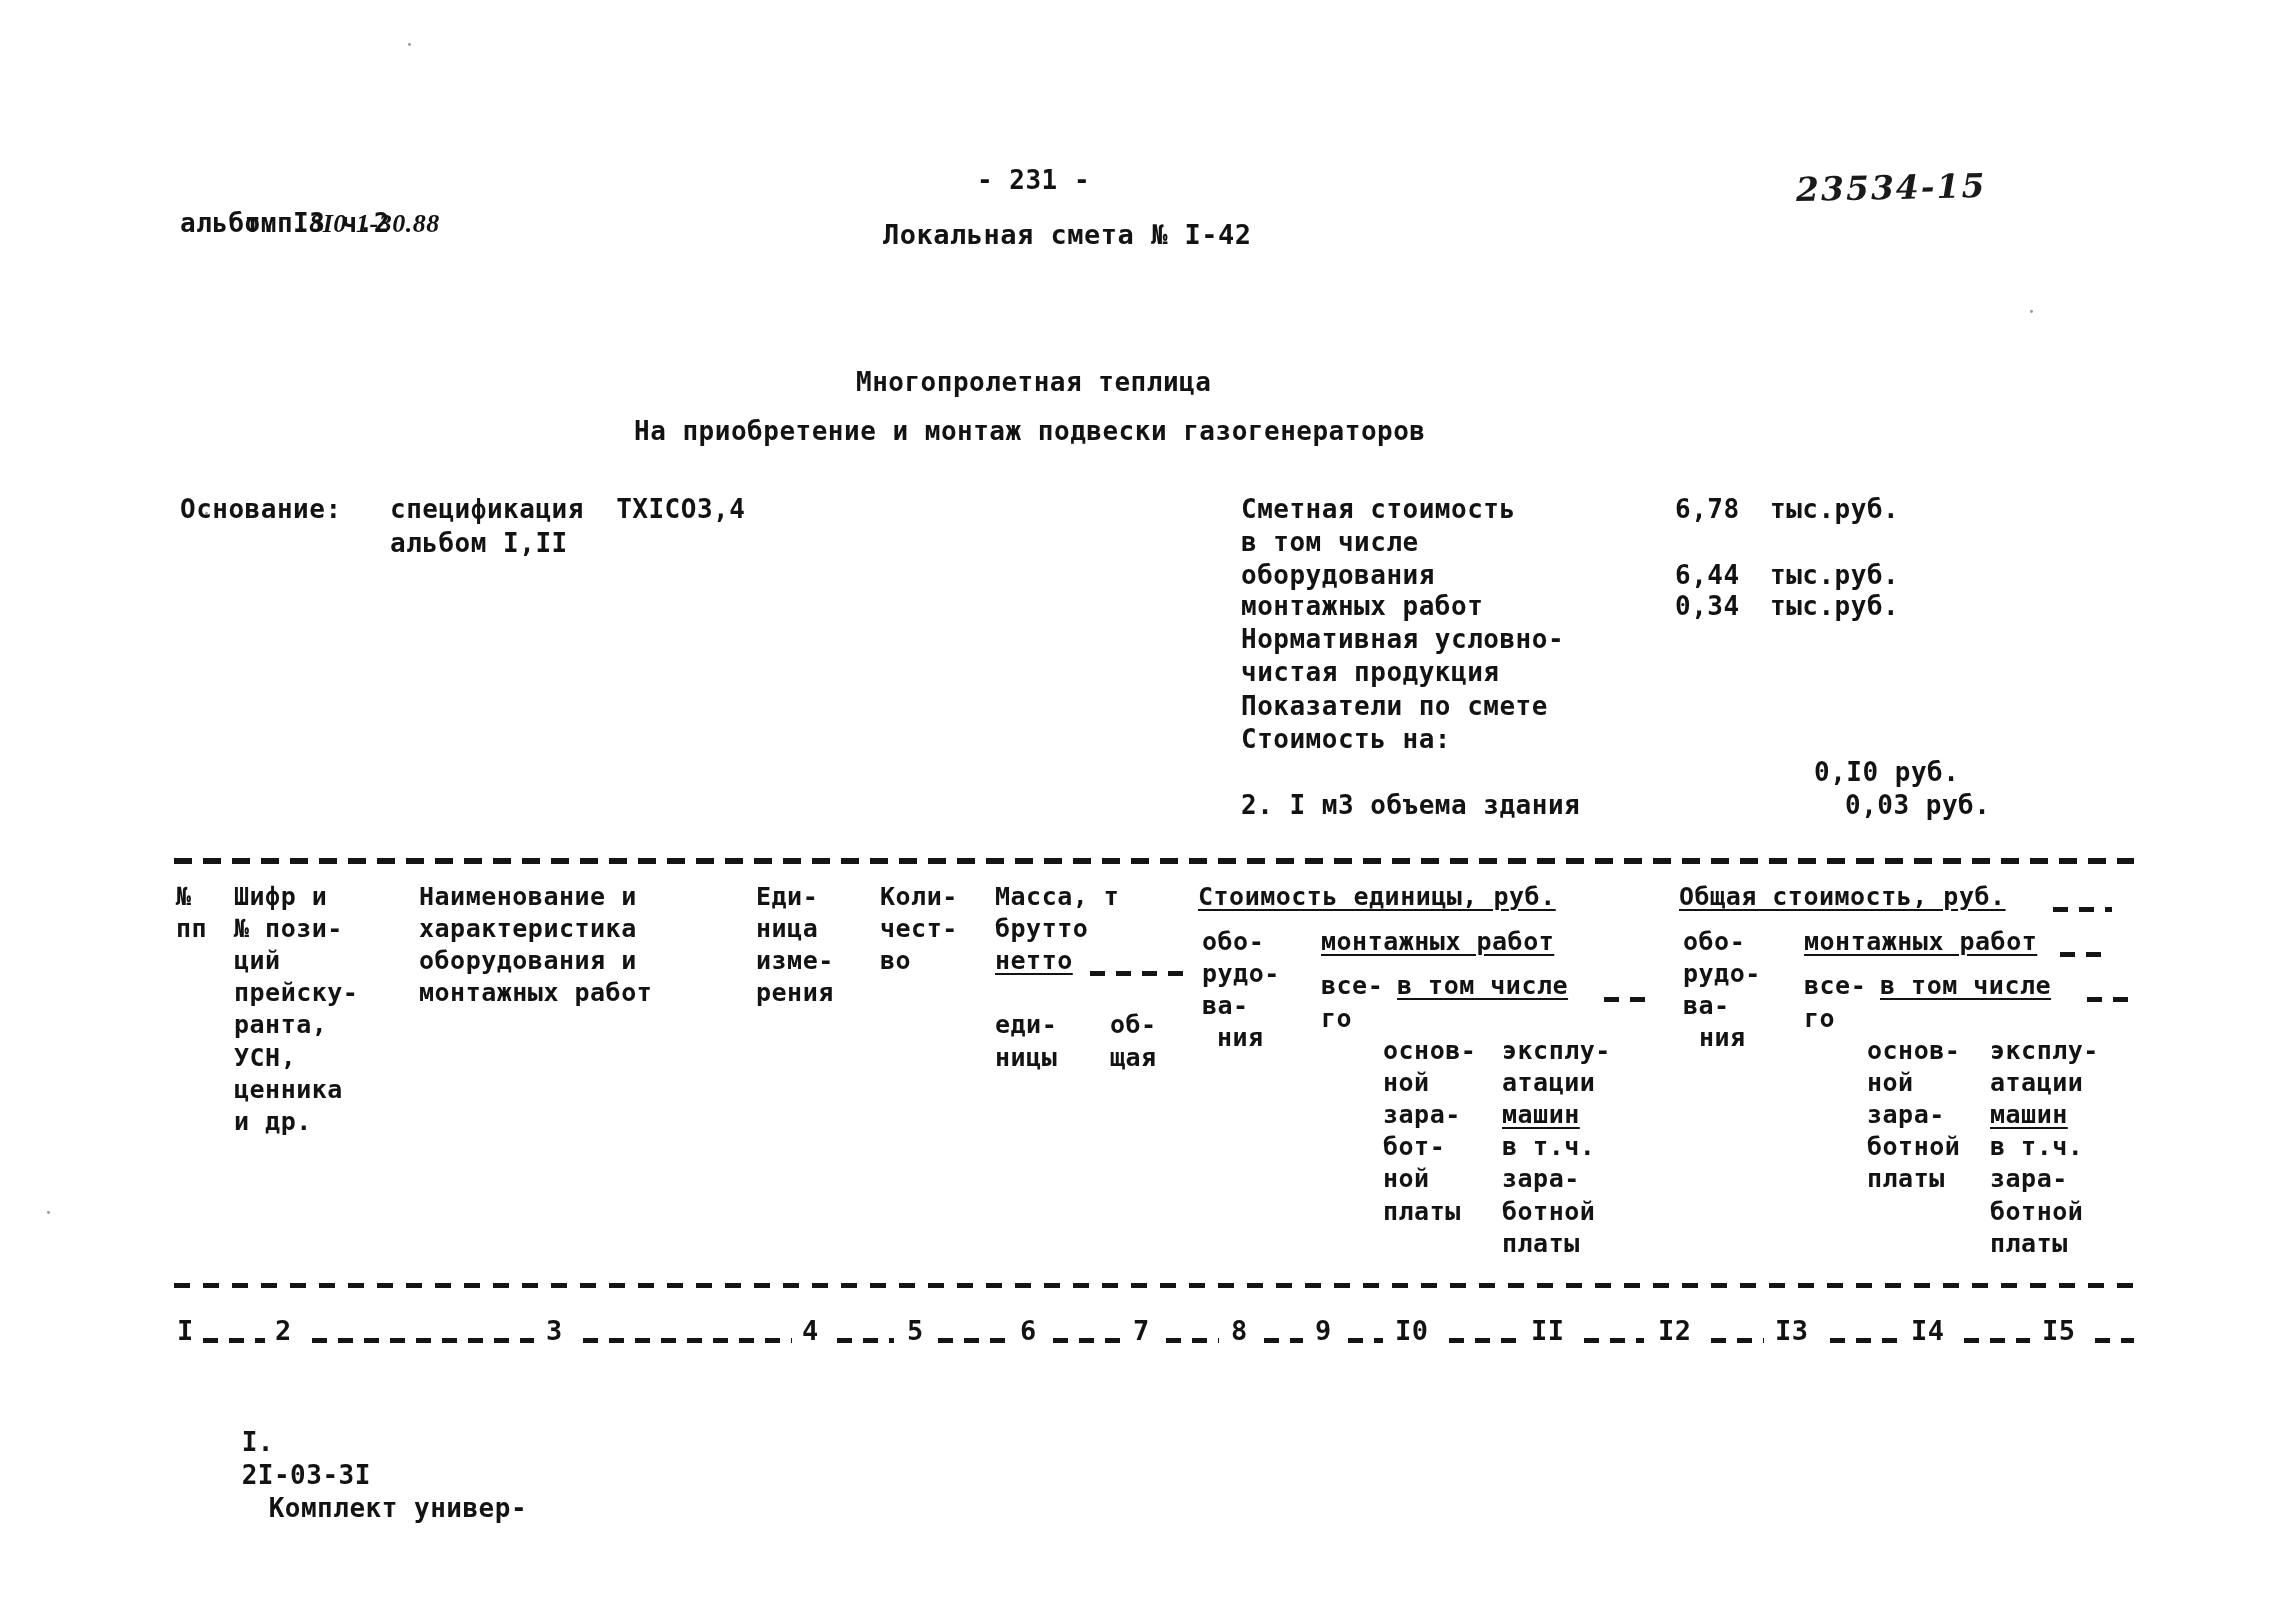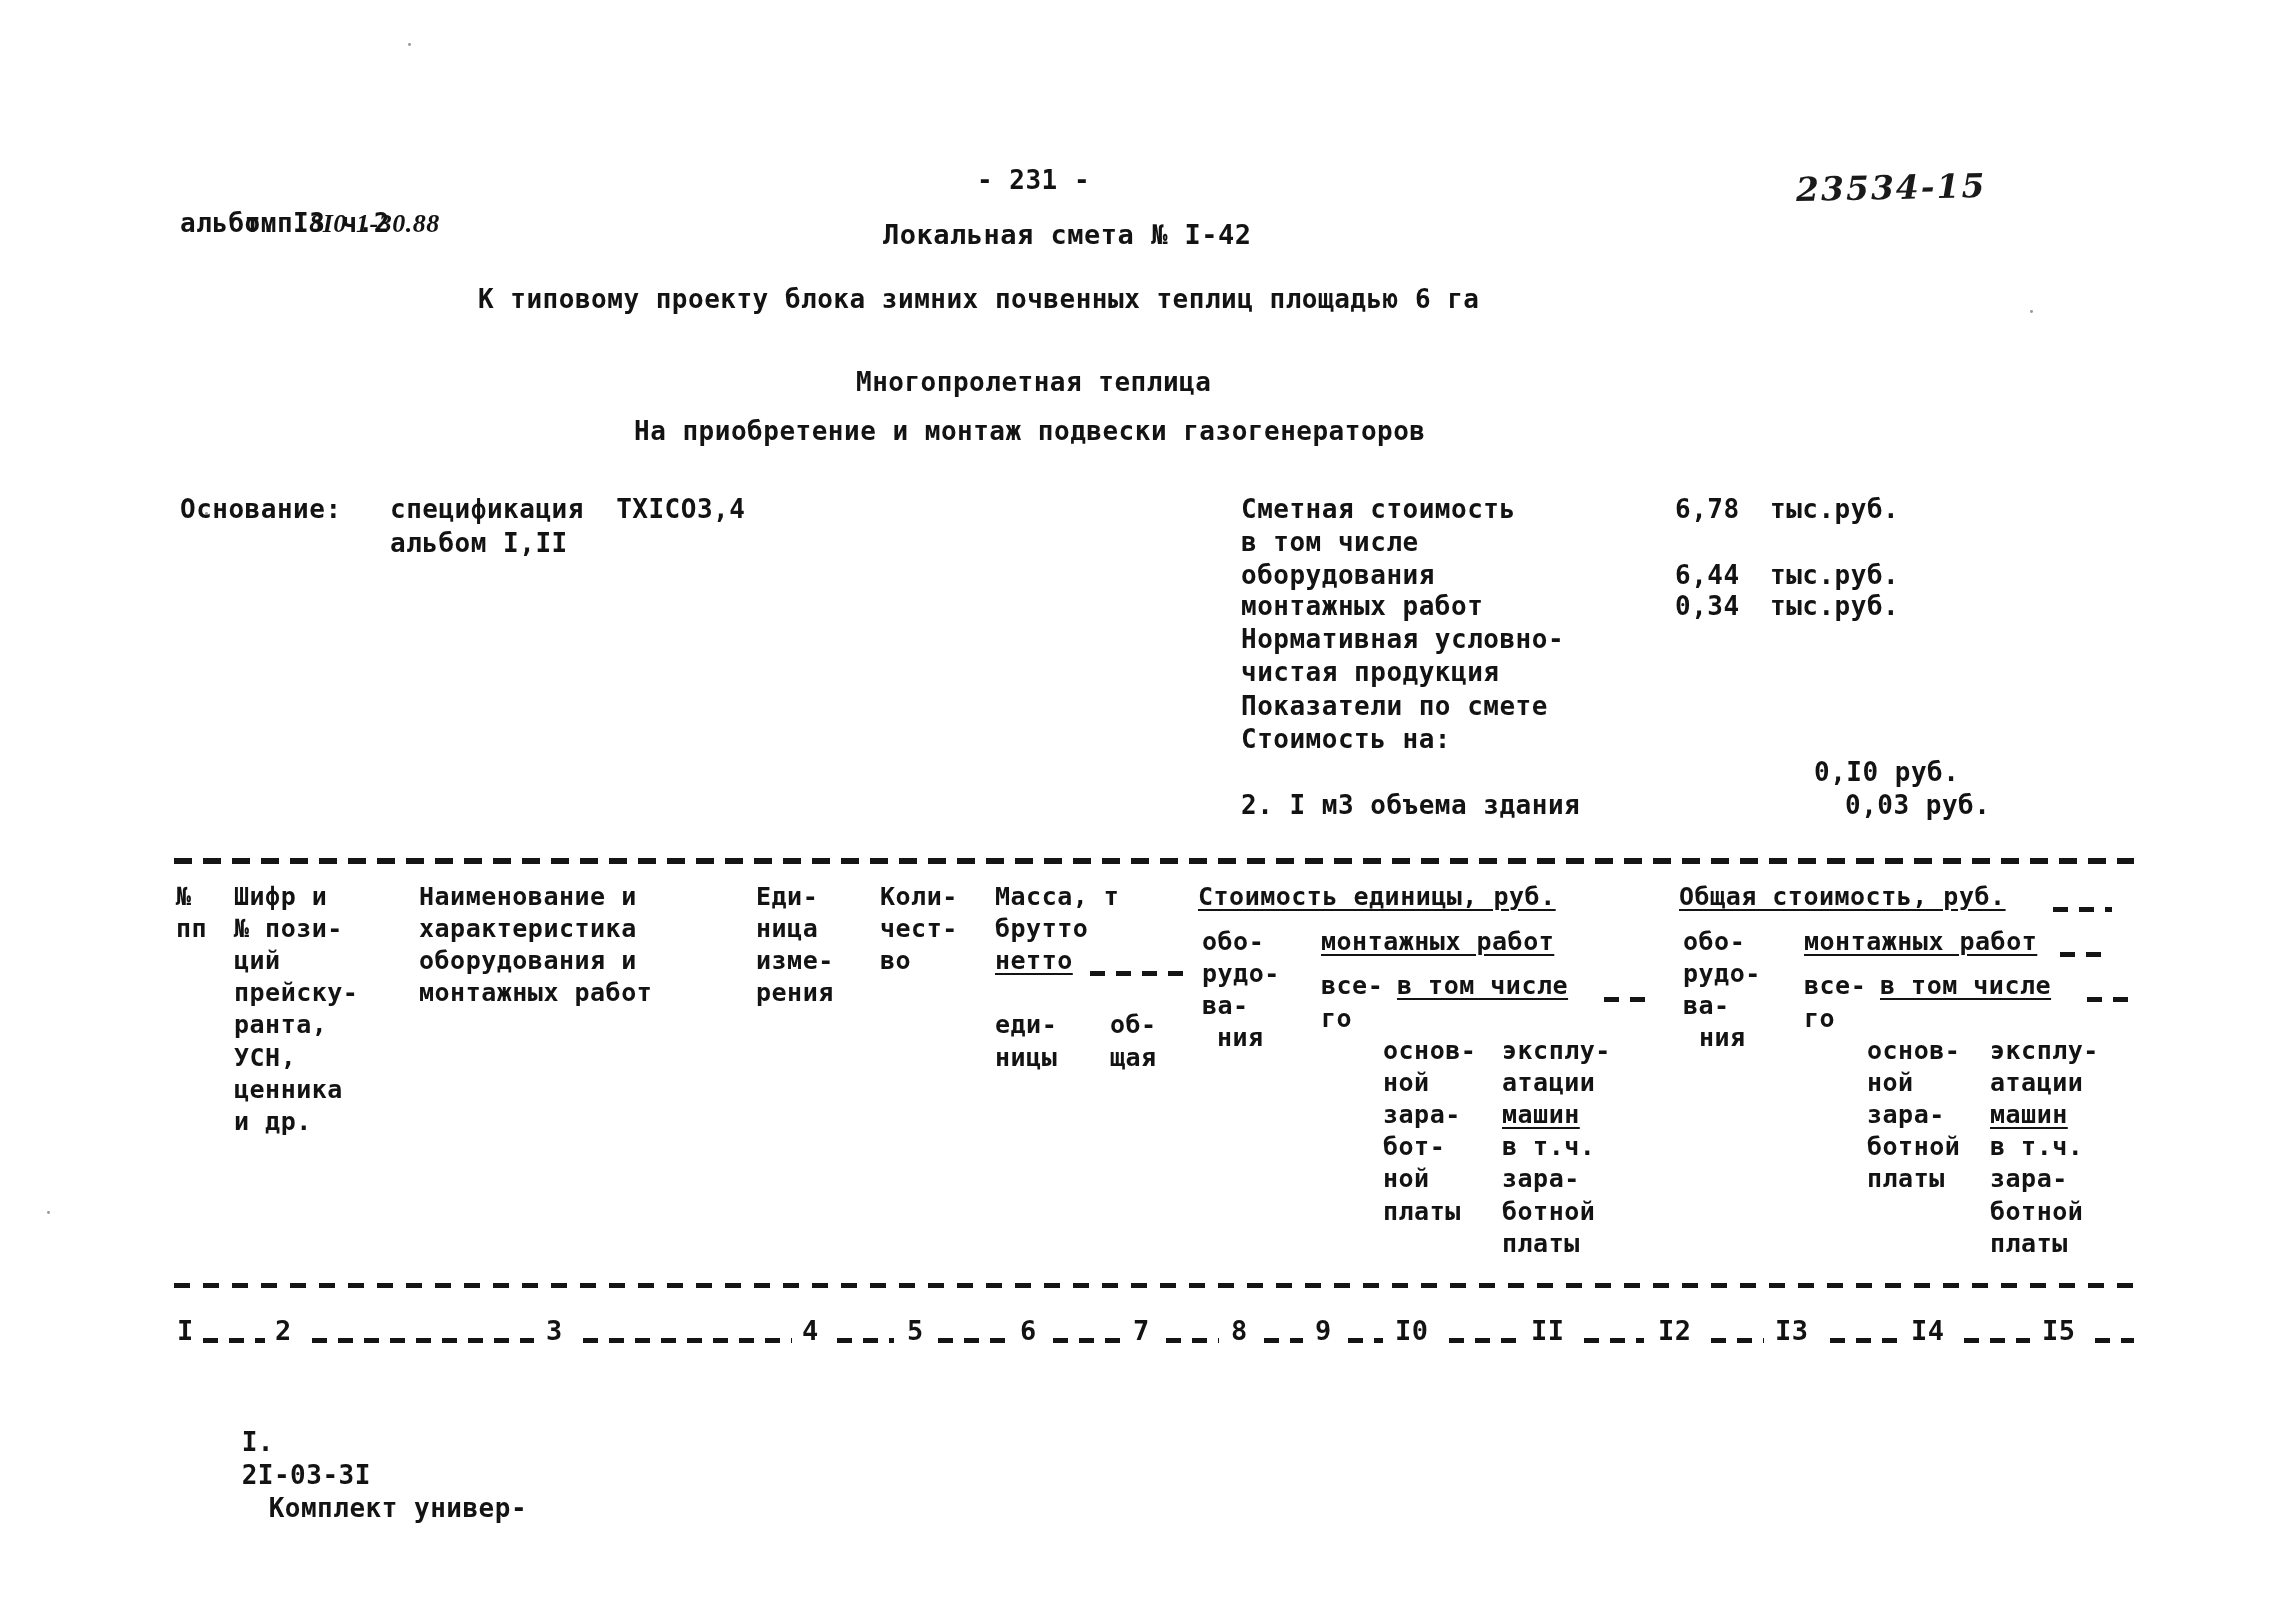--- a/index.html
+++ b/index.html
@@ -101,21 +101,20 @@
     <span>т.п.</span><span class="handsm">8I0-1-30.88</span>
   </div>
   <div class="abs tw s-head" style="left:180px;top:207px;">альбом I3 ч.2</div>
 
   <div class="abs tw s-head" style="left:977px;top:164px;">- 231 -</div>
 
   <div class="abs hand" style="left:1796px;top:168px;">23534-15</div>
 
   <div class="abs tw s-title" style="left:883px;top:217px;">Локальная смета № I-42</div>
 
-  <div class="abs tw s-body" style="left:478px;top:283px;">К типовому проекту блока зимних почвенных теплиц площадью 6 га</div>
 
 
   <div class="abs tw s-body" style="left:856px;top:366px;">Многопролетная теплица</div>
 
   <div class="abs tw s-body" style="left:634px;top:415px;">На приобретение и монтаж подвески газогенераторов</div>
 
   <div class="abs tw s-body" style="left:180px;top:493px;">Основание:</div>
   <div class="abs tw s-body" style="left:390px;top:493px;">спецификация  ТХIСО3,4</div>
   <div class="abs tw s-body" style="left:390px;top:527px;">альбом I,II</div>
 

